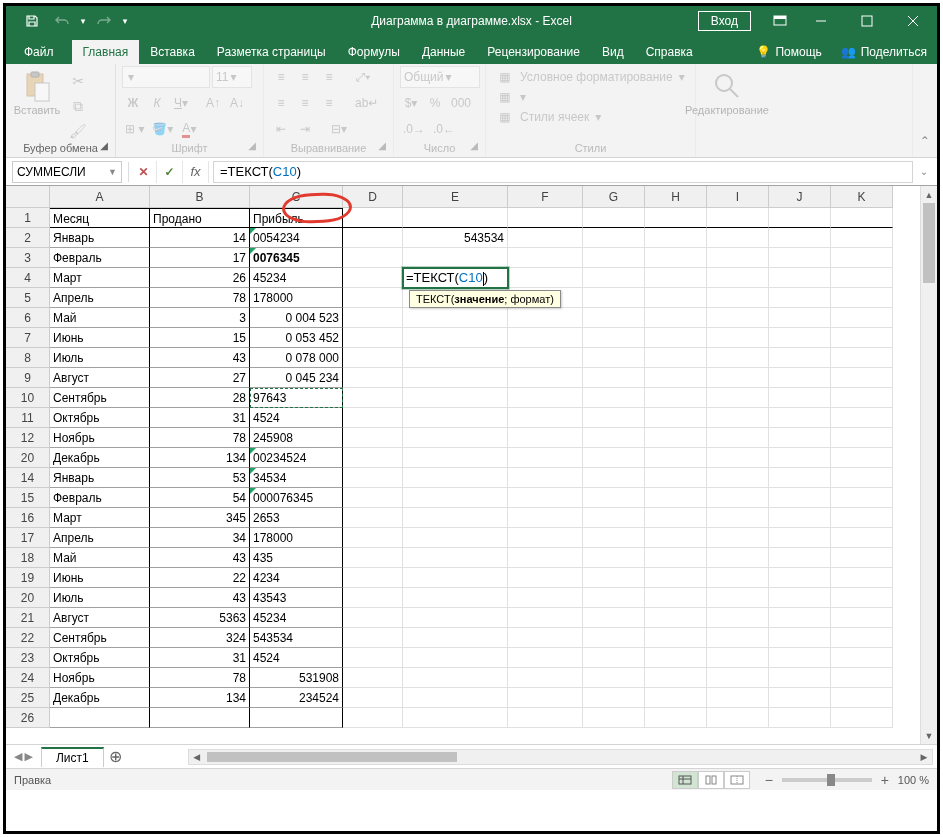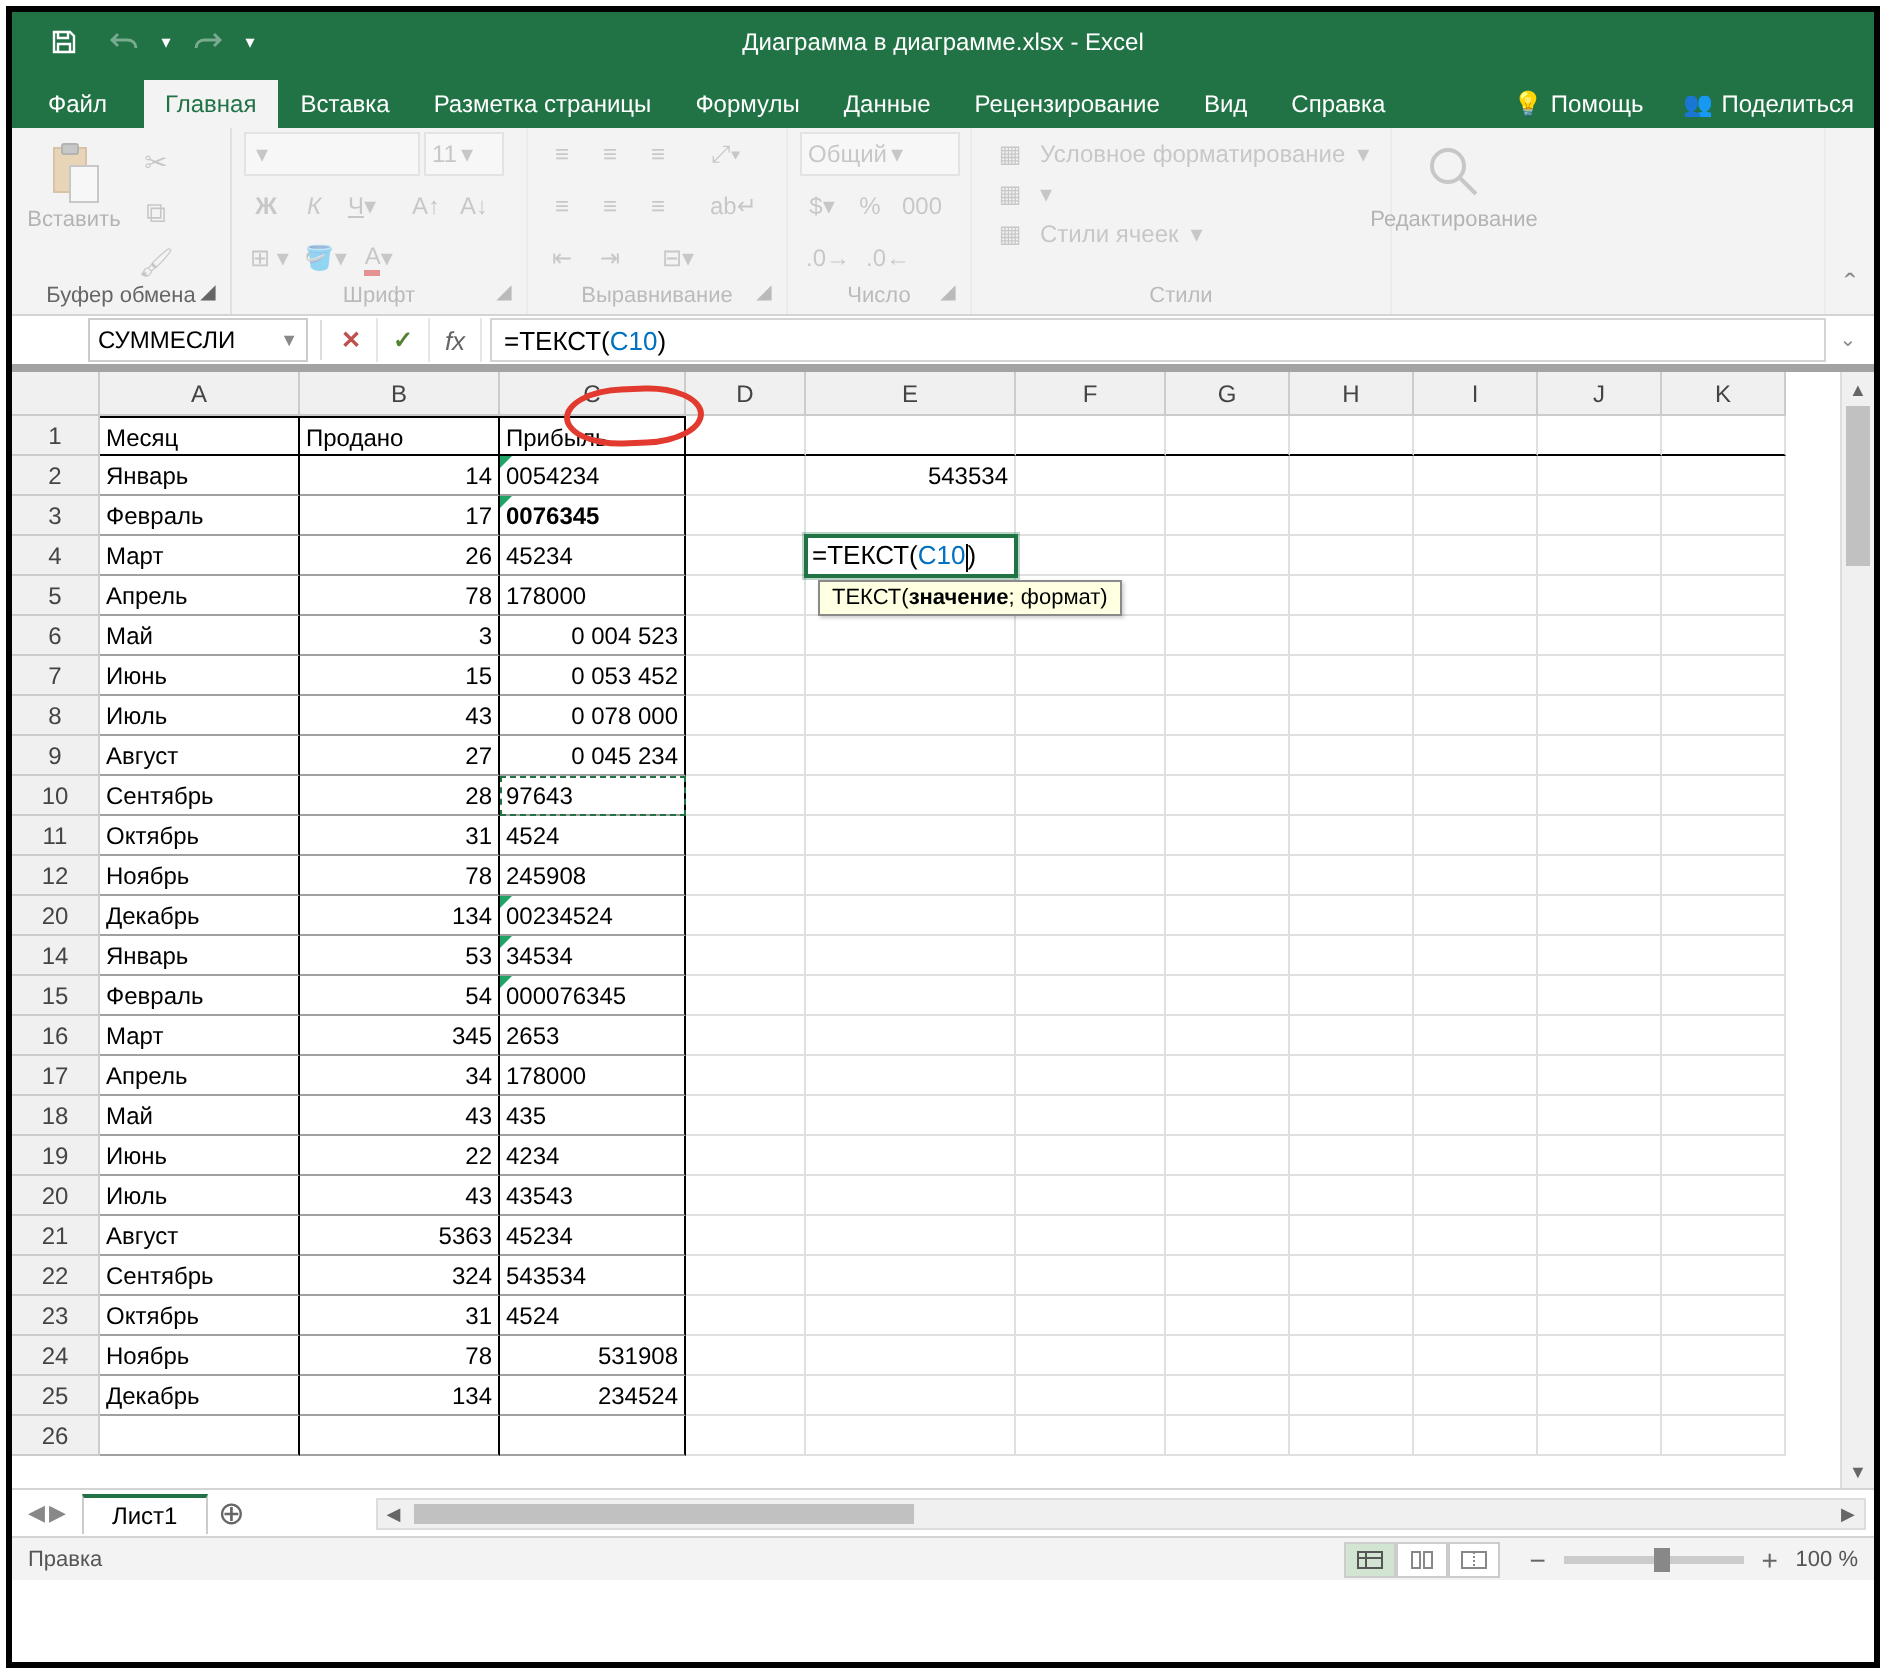--- a/index.html
+++ b/index.html
@@ -40,21 +40,21 @@
 .mini-btn { width: 28px; height: 22px; display: flex; align-items: center; justify-content: center; color: #888; cursor: pointer; font-size:14px;}
 .disabled { opacity: 0.4; pointer-events: none; }
 .ribbon-row { display: flex; gap: 2px; margin-bottom: 2px; align-items:center;}
 .rb-ctl { height: 22px; min-width: 22px; display: flex; align-items: center; justify-content: center; border: 1px solid transparent; cursor: pointer; font-size: 12px; color: #888; padding: 0 2px;}
 .rb-sel { height:22px; border:1px solid #ccc; background:#fff; font-size:12px; padding:0 3px; color:#888; display:flex; align-items:center; gap:2px;}
 .styles-list { display:flex; flex-direction:column; gap:2px; padding-top:2px;}
 .style-item { display:flex; align-items:center; gap:6px; font-size:12px; color:#888; padding:1px 4px; cursor:pointer;}
 .style-item .si-icon { width:18px; height:16px; display:flex; align-items:center; justify-content:center;}
 
 
-.formula-bar { height: 28px; display: flex; align-items: center; border-bottom: 4px solid #a3a3a3; font-size: 12px; background:#fff; padding-right:4px;padding-left:32px;}
+.formula-bar { height: 28px; display: flex; align-items: center; border-bottom: 1px solid #a3a3a3; font-size: 12px; background:#fff; padding-right:4px;}
 .namebox { width: 110px; height: 22px; border: 1px solid #ccc; margin: 0 6px; display: flex; align-items: center; padding: 0 4px; justify-content: space-between; }
 .namebox span { font-size: 12px; }
 .fb-btn { width: 26px; height: 22px; display: flex; align-items: center; justify-content: center; color: #666; cursor: pointer; border-right: 1px solid #e6e6e6; }
 .fb-btn.cancel { color: #c0504d; font-weight: bold; }
 .fb-btn.enter { color: #548235; font-weight: bold; }
 .fb-btn.fx { font-style: italic; font-size: 13px; }
 .formula-input { flex: 1; border: 1px solid #d4d4d4; height: 22px; padding: 0 6px; display: flex; align-items: center; margin-left: 4px; font-size: 13px; position:relative; }
 .fb-expand { width: 18px; height: 22px; display:flex; align-items:center; justify-content:center; color:#888; cursor:pointer; margin-left:2px; font-size:10px;}
 .red-ring { position: absolute; border: 3px solid #e23a2e; border-radius: 50%/60%; width: 70px; height: 30px; left: 276px; top: 187px; pointer-events:none; z-index:50; transform: rotate(-2deg);}
 
@@ -130,20 +130,45 @@
         </div>
       <div class="arrow-drop">▾</div>
       <div class="qicon disabled">
           <svg width="16" height="12" viewBox="0 0 16 12">
             <path d="M11 2l3 3-3 3M14 5H6a4 4 0 00-4 4" fill="none" stroke="#fff" stroke-width="1.4"></path>
           </svg>
         </div>
       <div class="arrow-drop">▾</div>
     </div>
     <div class="title-text">Диаграмма в диаграмме.xlsx  -  Excel</div>
+    <div class="title-right">
+      <button class="signin-btn">Вход</button>
+      <div class="ribbon-opts">
+          <svg width="14" height="12">
+            <rect x="1" y="1" width="12" height="9" fill="none" stroke="#fff"></rect>
+            <rect x="1" y="1" width="12" height="3" fill="#fff"></rect>
+          </svg>
+        </div>
+      <div class="win-btn">
+          <svg width="12" height="12">
+            <line x1="1" y1="6" x2="11" y2="6"></line>
+          </svg>
+        </div>
+      <div class="win-btn">
+          <svg width="12" height="12">
+            <rect x="1" y="1" width="10" height="10"></rect>
+          </svg>
+        </div>
+      <div class="win-btn close">
+          <svg width="12" height="12">
+            <line x1="1" y1="1" x2="11" y2="11"></line>
+            <line x1="11" y1="1" x2="1" y2="11"></line>
+          </svg>
+        </div>
+    </div>
   </div>
 
   <div class="ribbon-tabs">
     <div class="tab file">Файл</div>
     <div class="tab active">Главная</div>
     <div class="tab">Вставка</div>
     <div class="tab">Разметка страницы</div>
     <div class="tab">Формулы</div>
     <div class="tab">Данные</div>
     <div class="tab">Рецензирование</div>

